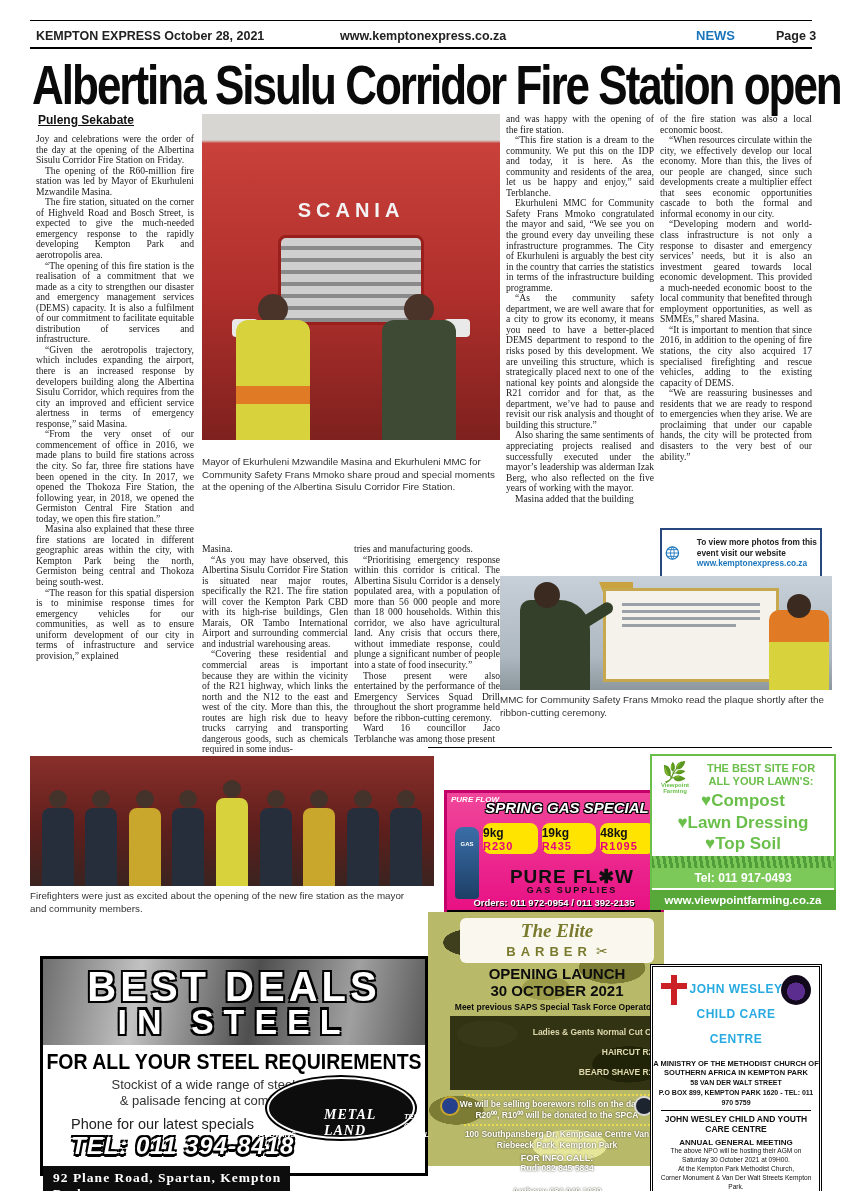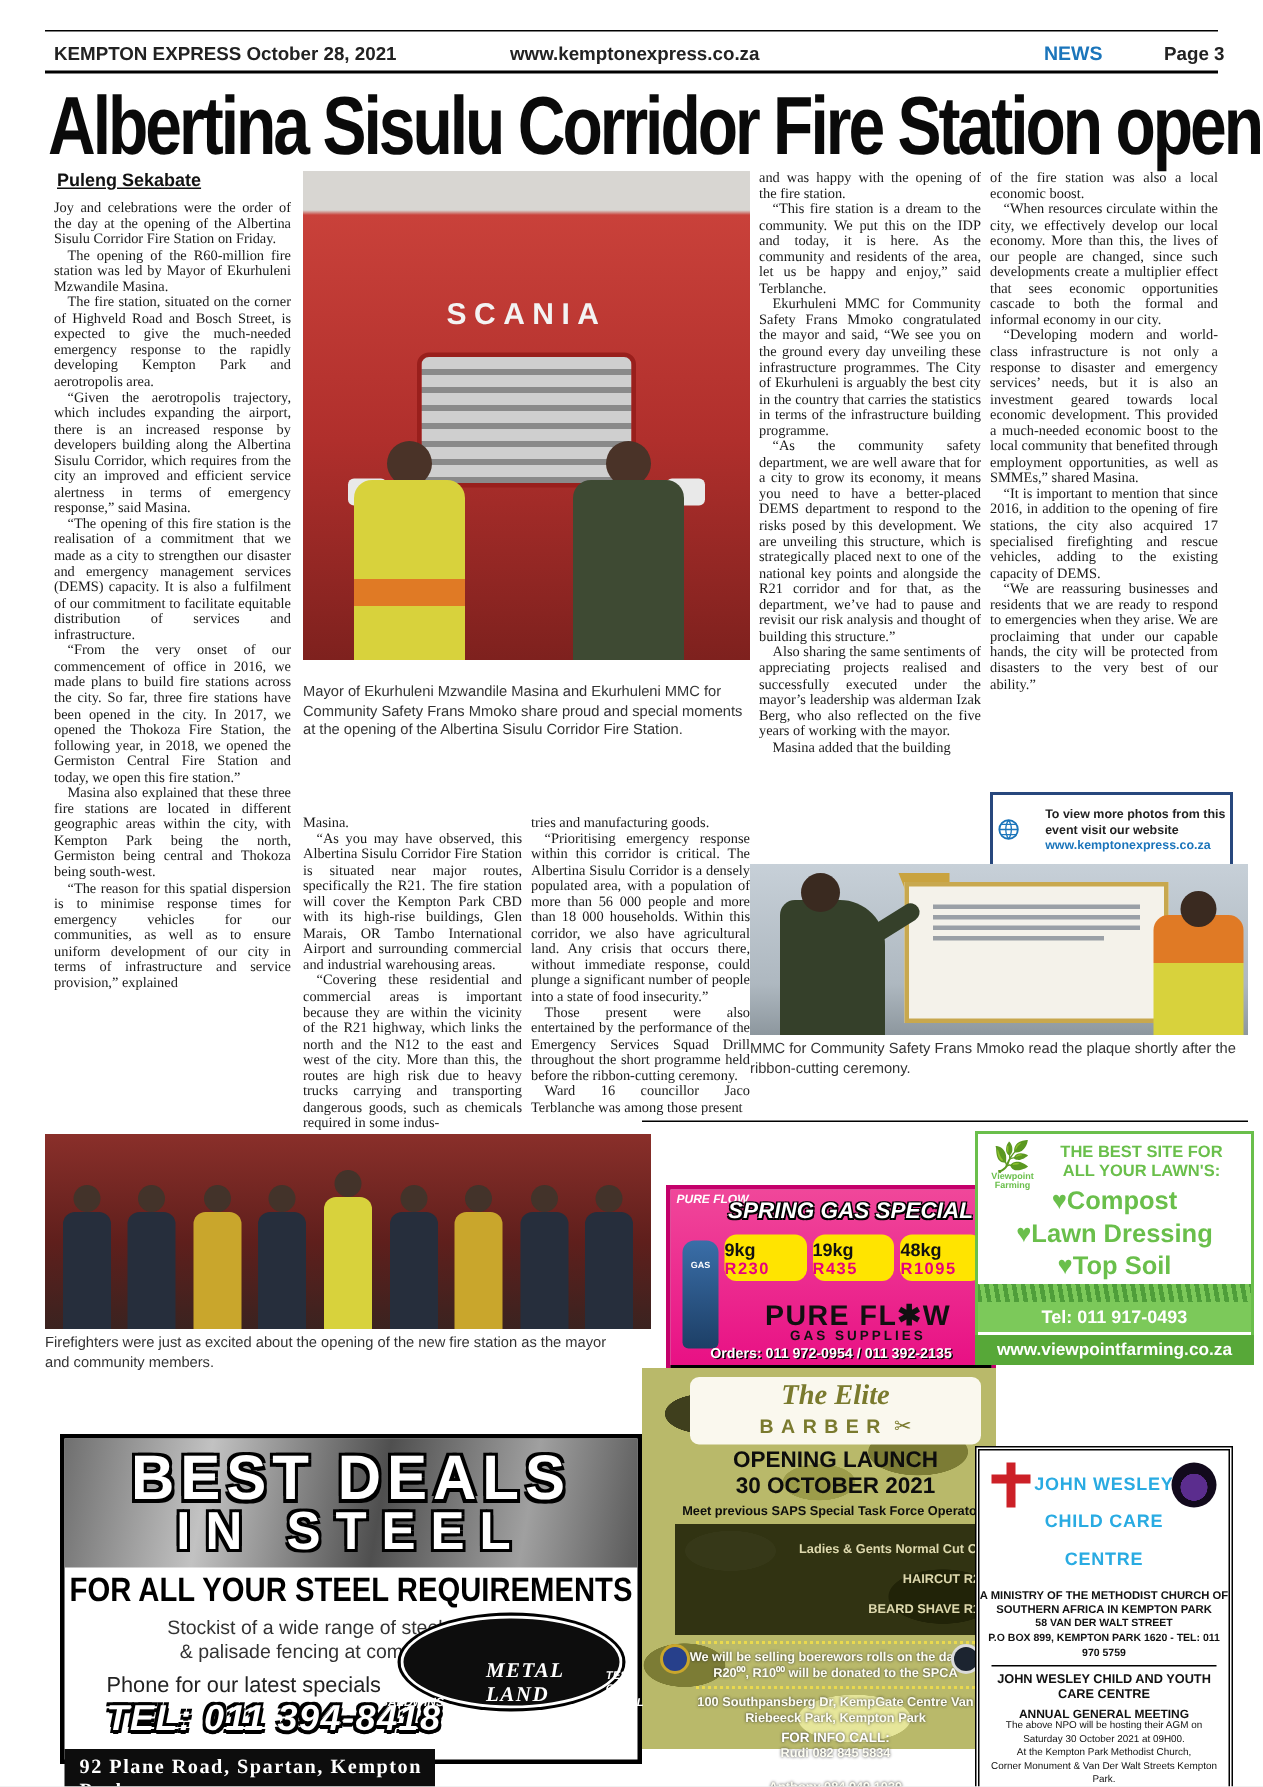--- a/index.html
+++ b/index.html
@@ -157,22 +157,22 @@
 
   <div class="abs" style="left:32px;top:54px;width:778px;">
     <div class="headline">Albertina Sisulu Corridor Fire Station opened</div>
   </div>
 
   <div class="abs byline" style="left:38px;top:113px;">Puleng Sekabate</div>
   <div class="abs colbox" style="left:36px;top:134px;width:158px;height:622px;">
       <p>Joy and celebrations were the order of the day at the opening of the Albertina Sisulu Corridor Fire Station on Friday.</p>
       <p>The opening of the R60-million fire station was led by Mayor of Ekurhuleni Mzwandile Masina.</p>
       <p>The fire station, situated on the corner of Highveld Road and Bosch Street, is expected to give the much-needed emergency response to the rapidly developing Kempton Park and aerotropolis area.</p>
+      <p>“The opening of this fire station is the realisation of a commitment that we made as a city to strengthen our disaster and emergency management services (DEMS) capacity. It is also a fulfilment of our commitment to facilitate equitable distribution of services and infrastructure.</p>
       <p>“Given the aerotropolis trajectory, which includes expanding the airport, there is an increased response by developers building along the Albertina Sisulu Corridor, which requires from the city an improved and efficient service alertness in terms of emergency response,” said Masina.</p>
-      <p>“The opening of this fire station is the realisation of a commitment that we made as a city to strengthen our disaster and emergency management services (DEMS) capacity. It is also a fulfilment of our commitment to facilitate equitable distribution of services and infrastructure.</p>
       <p>“From the very onset of our commencement of office in 2016, we made plans to build fire stations across the city. So far, three fire stations have been opened in the city. In 2017, we opened the Thokoza Fire Station, the following year, in 2018, we opened the Germiston Central Fire Station and today, we open this fire station.”</p>
       <p>Masina also explained that these three fire stations are located in different geographic areas within the city, with Kempton Park being the north, Germiston being central and Thokoza being south-west.</p>
       <p>“The reason for this spatial dispersion is to minimise response times for emergency vehicles for our communities, as well as to ensure uniform development of our city in terms of infrastructure and service provision,” explained</p>
     </div>
   <div class="abs colbox" style="left:202px;top:544px;width:146px;height:214px;">
       <p>Masina.</p>
       <p>“As you may have observed, this Albertina Sisulu Corridor Fire Station is situated near major routes, specifically the R21. The fire station will cover the Kempton Park CBD with its high-rise buildings, Glen Marais, OR Tambo International Airport and surrounding commercial and industrial warehousing areas.</p>
       <p>“Covering these residential and commercial areas is important because they are within the vicinity of the R21 highway, which links the north and the N12 to the east and west of the city. More than this, the routes are high risk due to heavy trucks carrying and transporting dangerous goods, such as chemicals required in some indus-</p>
     </div>
   <div class="abs colbox" style="left:354px;top:544px;width:146px;height:214px;">

